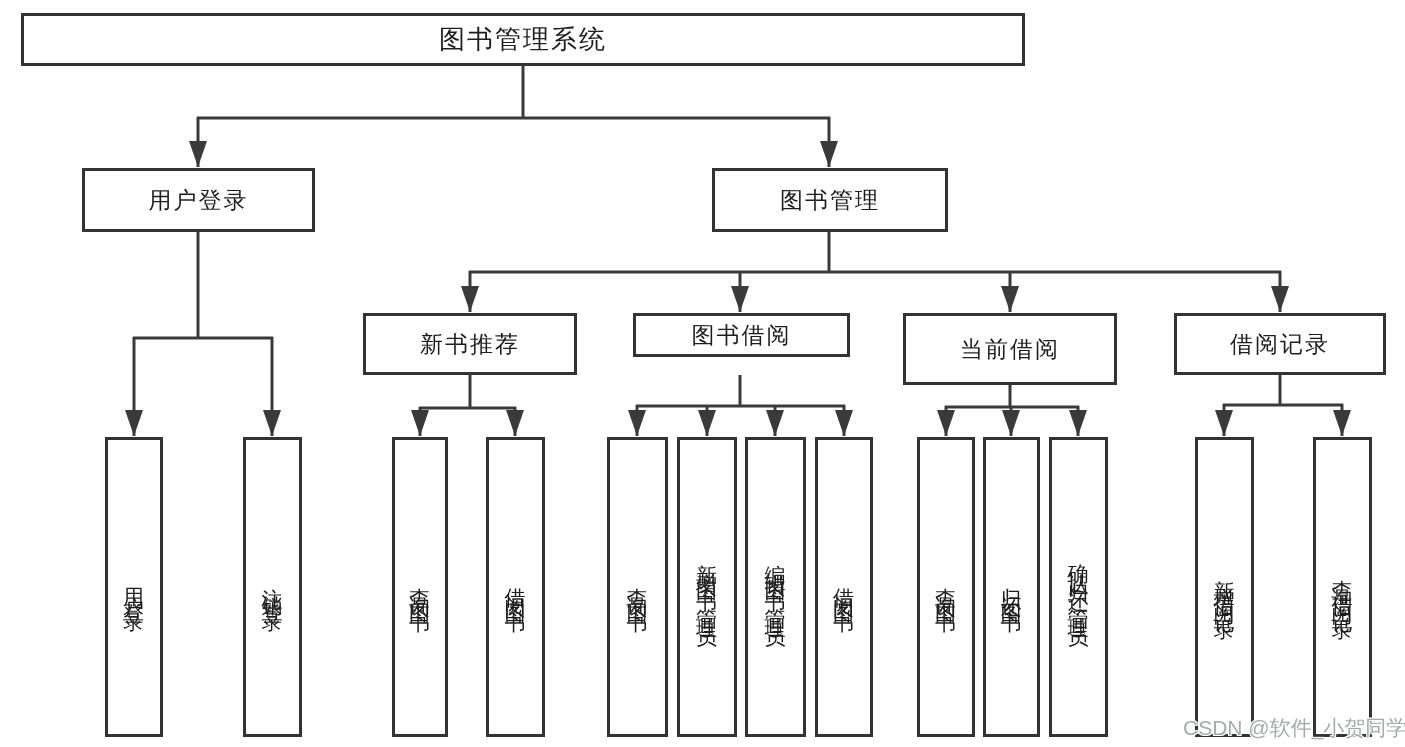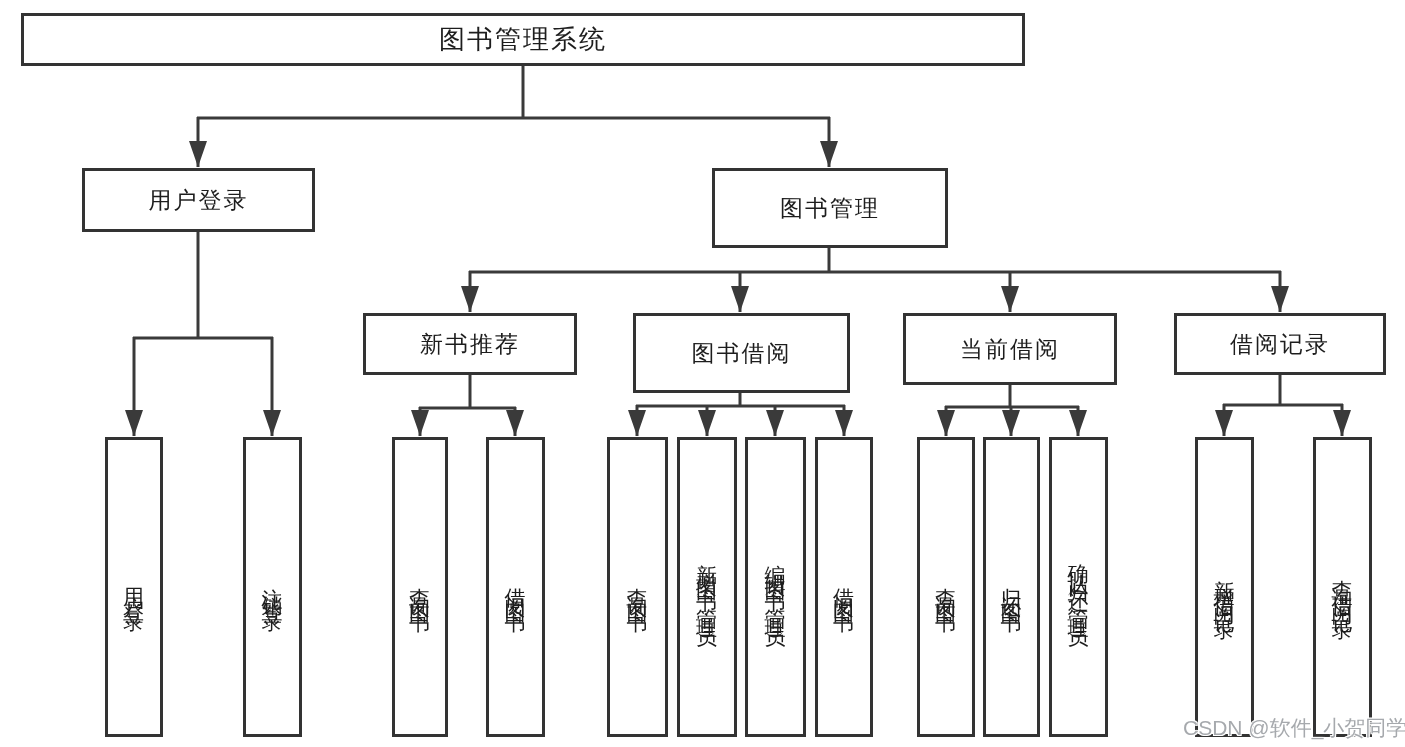--- a/index.html
+++ b/index.html
@@ -24,23 +24,23 @@
   .node.h .lbl{font-size:23px;letter-spacing:2px;white-space:nowrap;}
   .node.title .lbl{font-size:26px;letter-spacing:2px;}
   .node.v .lbl{
     writing-mode:vertical-rl;text-orientation:mixed;
     font-size:21px;letter-spacing:8px;line-height:1;white-space:nowrap;
   }
   .node.v .lbl.long{letter-spacing:9px;}
   
   #n-root{left:21px;top:13px;width:1004px;height:53px;}
   #n-user-login{left:82px;top:168px;width:233px;height:64px;}
-  #n-book-mgmt{left:712px;top:168px;width:236px;height:80px;}
+  #n-book-mgmt{left:712px;top:168px;width:236px;height:64px;}
   #n-new-book{left:363px;top:313px;width:214px;height:62px;font-family:Liberation Serif, serif;}
-  #n-book-borrow{left:633px;top:313px;width:217px;height:80px;}
+  #n-book-borrow{left:633px;top:313px;width:217px;height:44px;}
   #n-current{left:903px;top:313px;width:214px;height:72px;}
   #n-record{left:1174px;top:313px;width:212px;height:62px;}
   #v-user-login{left:105px;top:437px;width:58px;height:300px;}
   #v-logout{left:243px;top:437px;width:59px;height:300px;}
   #v-query-1{left:392px;top:437px;width:56px;height:300px;}
   #v-borrow-1{left:486px;top:437px;width:59px;height:300px;}
   #v-query-2{left:607px;top:437px;width:61px;height:300px;}
   #v-add-book{left:677px;top:437px;width:60px;height:300px;}
   #v-edit-book{left:745px;top:437px;width:61px;height:300px;}
   #v-borrow-2{left:815px;top:437px;width:58px;height:300px;}

